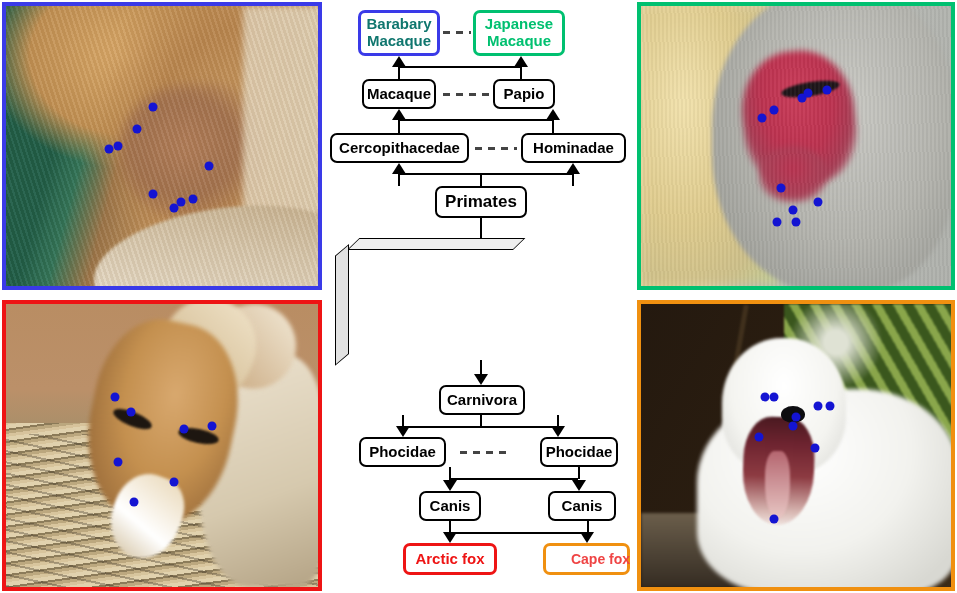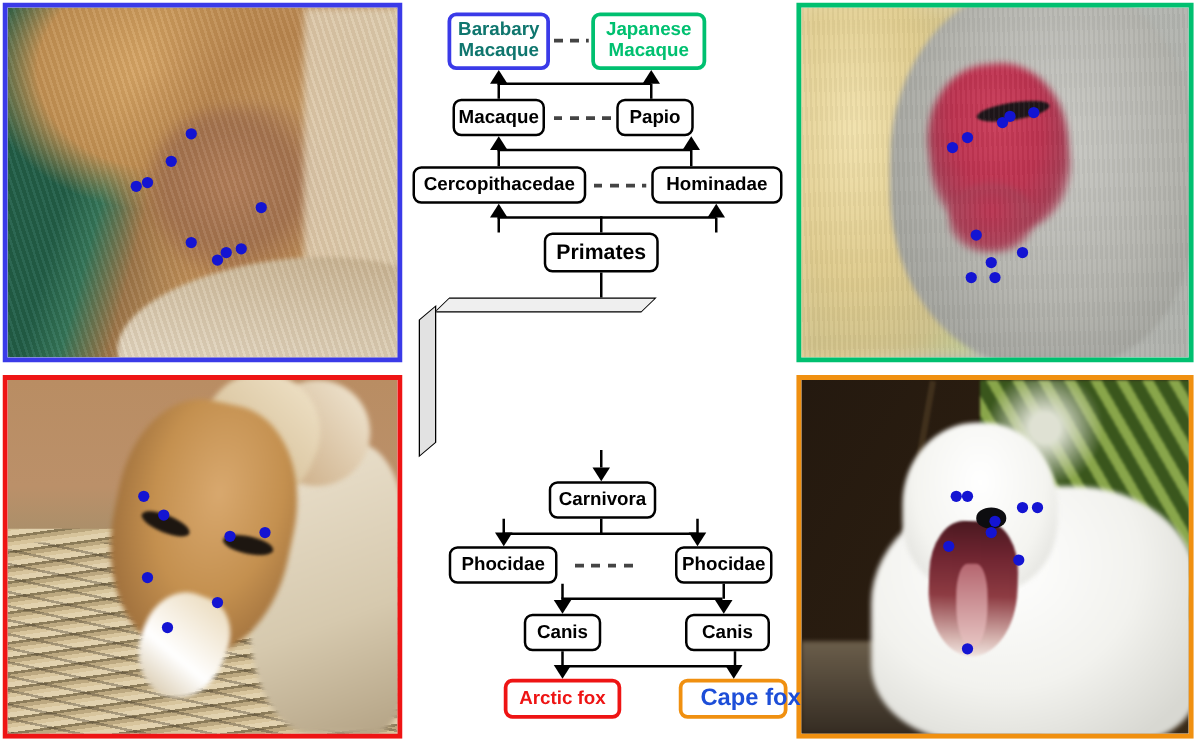--- a/index.html
+++ b/index.html
@@ -255,21 +255,21 @@
   <div class="node" id="n-phoci" style="left: 34px; top: 437px; width: 87px; height: 30px; font-size: 15px;">Phocidae</div>
 
   <div class="node" id="n-carnivora" style="left: 114px; top: 385px; width: 86px; height: 30px; font-size: 15px;">Carnivora</div>
   <div class="node" id="n-canid" style="left: 215px; top: 437px; width: 78px; height: 30px; font-size: 15px;">Phocidae</div>
   <div class="dash" id="d-family-c" style="left: 135px; top: 451px; width: 48px;"></div>
 
   <div class="node" id="n-canis" style="left: 94px; top: 491px; width: 62px; height: 30px; font-size: 15px;">Canis</div>
   <div class="node" id="n-vulpes" style="left: 223px; top: 491px; width: 68px; height: 30px; font-size: 15px;">Canis</div>
 
   <div class="node" id="n-arctic" style="left: 78px; top: 543px; width: 94px; height: 32px; font-size: 15px; color: rgb(238, 20, 20); border-color: rgb(238, 20, 20); border-width: 3px;">Arctic fox</div>
-  <div class="node" id="n-cape" style="left: 218px; top: 543px; width: 87px; height: 32px; font-size: 19px; color: #1d4ed8; border-color: rgb(240, 144, 16); border-width: 3px; padding-left: 28px;">Cape fox</div>
+  <div class="node" id="n-cape" style="left: 218px; top: 543px; width: 87px; height: 32px; font-size: 14px; color: #ef4444; border-color: rgb(240, 144, 16); border-width: 3px; padding-left: 28px;">Cape fox</div>
 
   <div id="edges">
       <div class="arrow-up" style="left: 67px; top: 56px;"></div>
       <div class="ln vln" style="left: 73px; top: 67px; height: 12px;"></div>
       <div class="arrow-up" style="left: 189px; top: 56px;"></div>
       <div class="ln vln" style="left: 195px; top: 67px; height: 12px;"></div>
       <div class="ln hln" style="left: 73px; top: 66px; width: 123px;"></div>
       <div class="arrow-up" style="left: 67px; top: 109px;"></div>
       <div class="ln vln" style="left: 73px; top: 120px; height: 13px;"></div>
       <div class="arrow-up" style="left: 221px; top: 109px;"></div>

